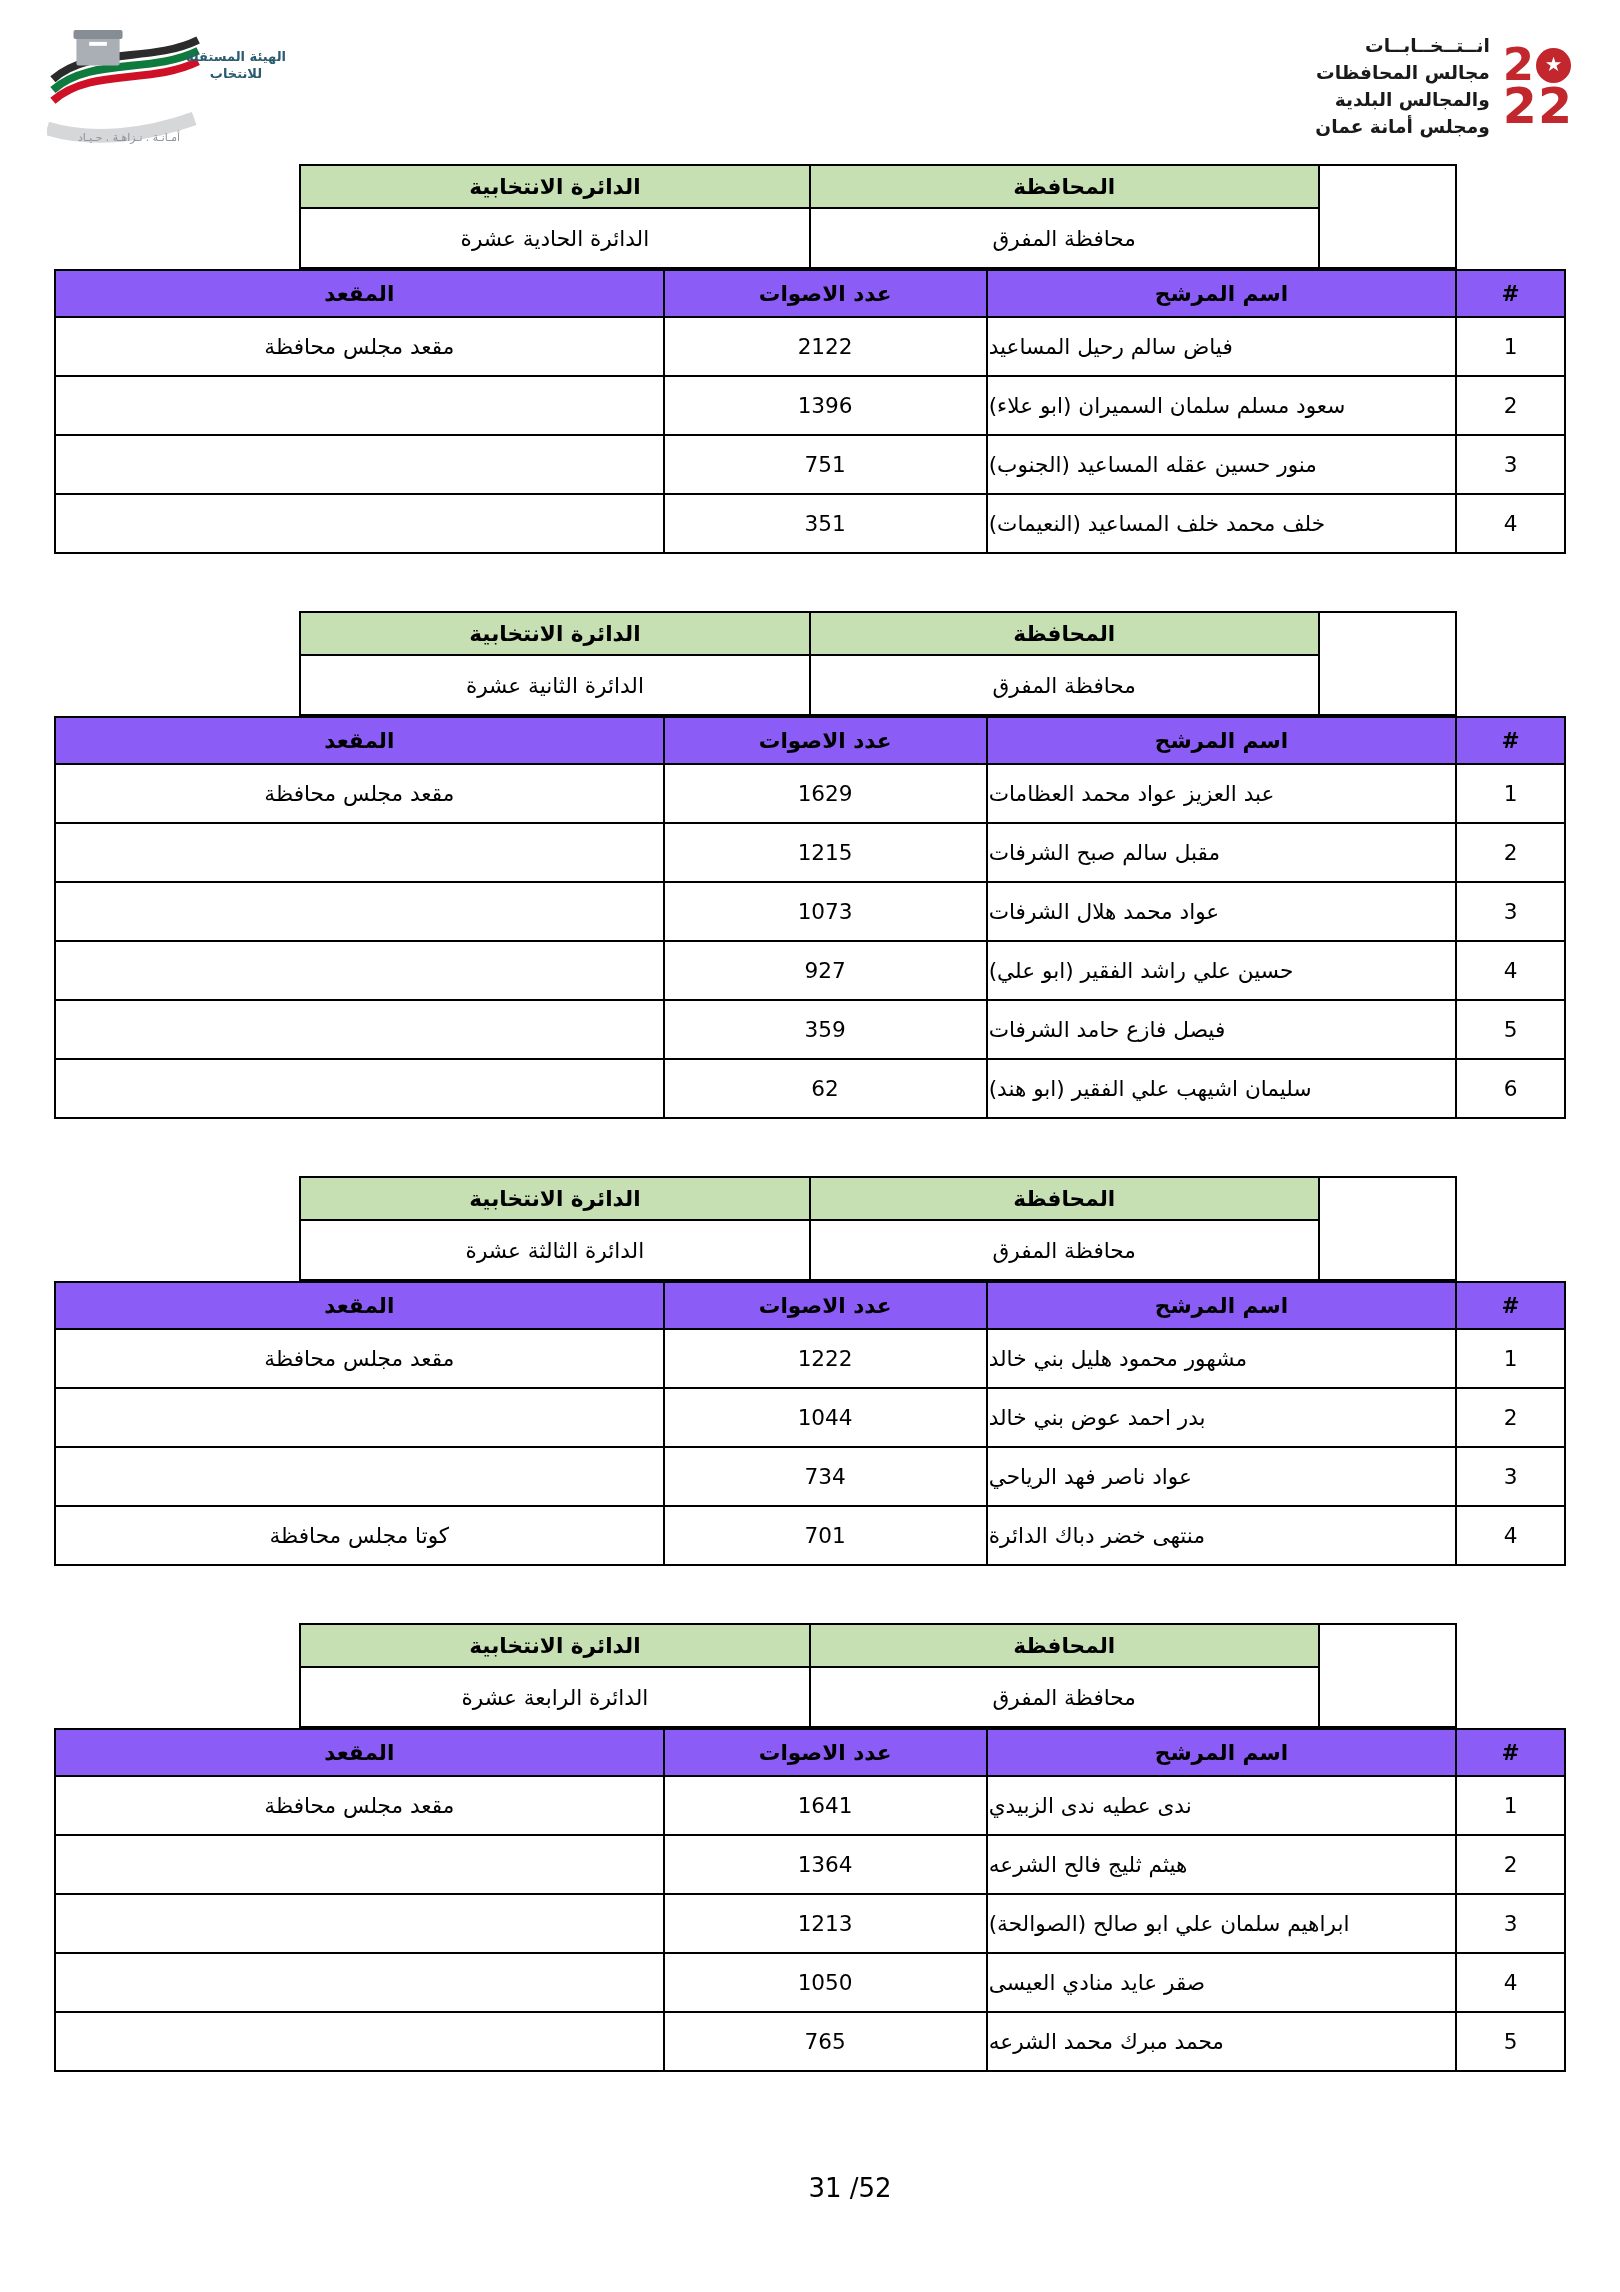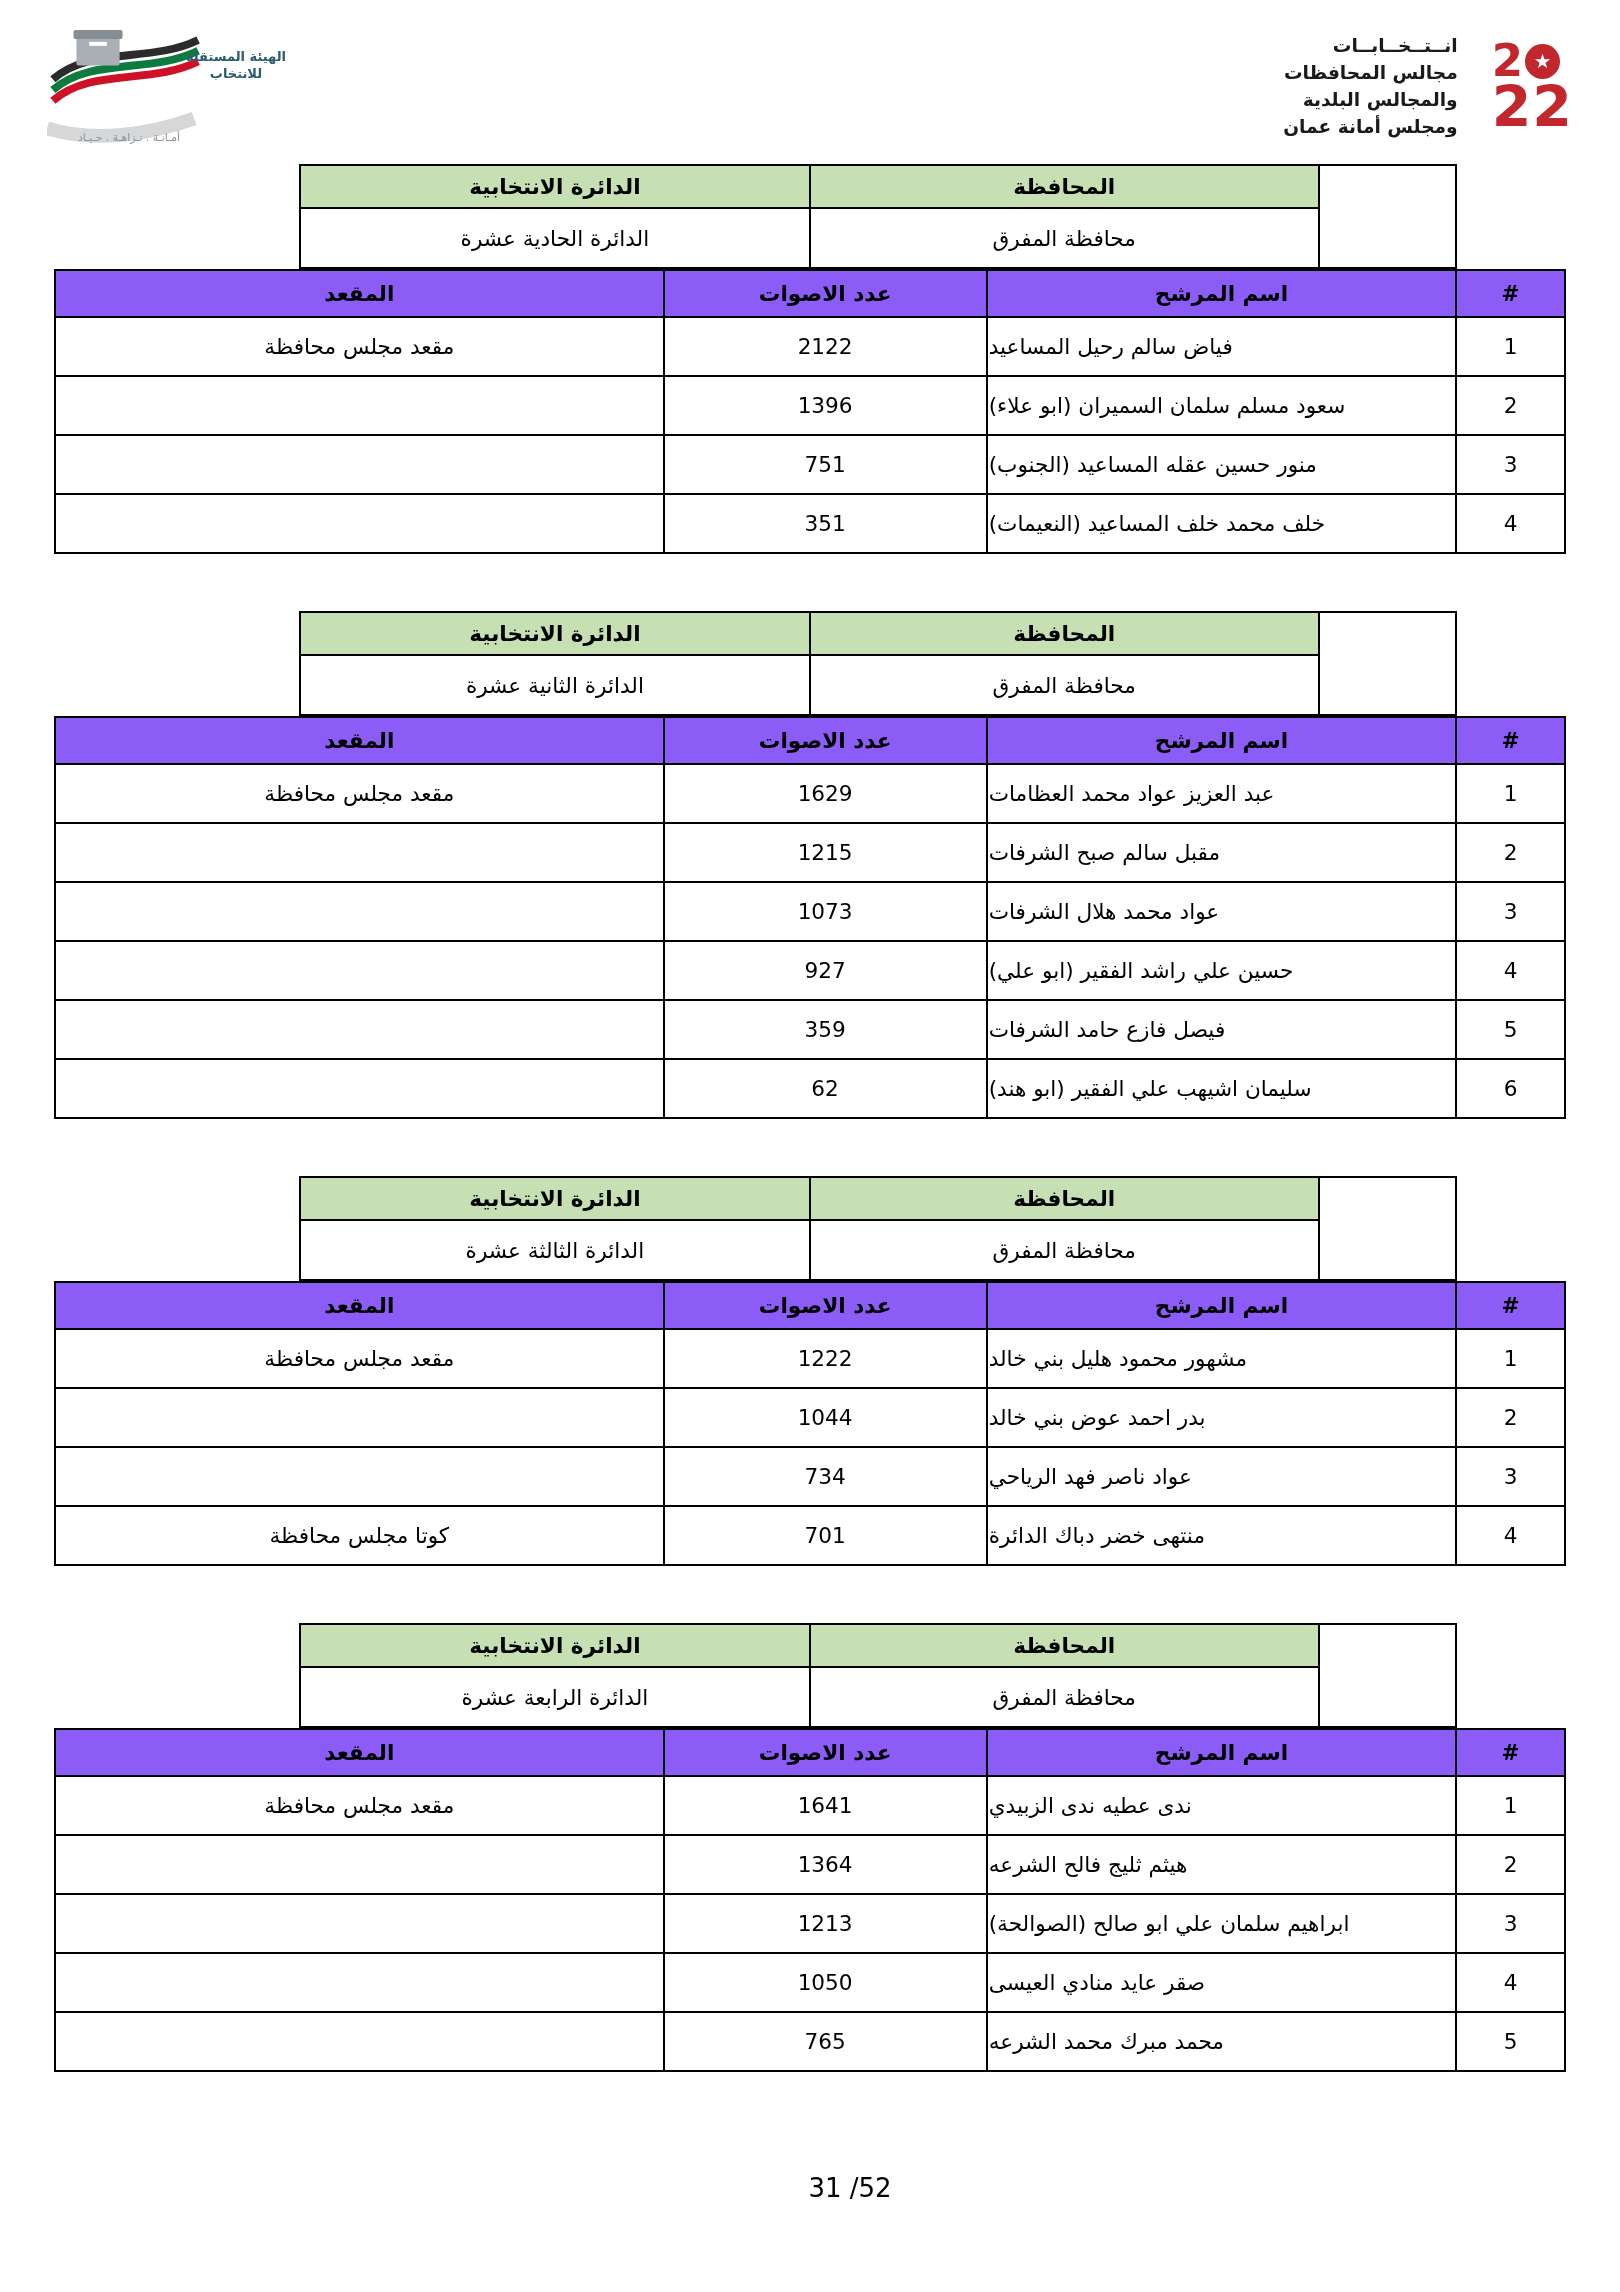--- a/index.html
+++ b/index.html
@@ -11,29 +11,29 @@
   .title{position:absolute;left:50%;top:53px;transform:translateX(-50%);
          font-size:30px;font-weight:bold;white-space:nowrap;direction:rtl;}
 
   .iec{position:absolute;left:0;top:0;width:250px;height:122px;}
   .iec svg{position:absolute;left:0;top:2px;}
   .iec-name{position:absolute;right:11px;top:23.5px;text-align:center;font-weight:bold;
             font-size:13px;color:#2a5b6e;line-height:1.3;direction:rtl;white-space:nowrap;}
   .iec-tag{position:absolute;left:31px;bottom:3.9px;font-size:10.8px;color:#8d939a;
            direction:rtl;white-space:nowrap;}
 
-  .elx{position:absolute;right:0;top:7.8px;display:flex;align-items:center;gap:34px;direction:ltr;}
+  .elx{position:absolute;right:0;top:7.8px;display:flex;align-items:center;gap:13px;direction:ltr;}
   .elx-text{text-align:right;direction:rtl;font-weight:bold;font-size:18.6px;
             line-height:1.45;color:#1a1a1a;white-space:nowrap;}
   .elx-text .l1{letter-spacing:1px;}
   .y2022{color:#c1272d;font-weight:bold;line-height:0.9;text-align:left;}
   .y-row{display:flex;align-items:center;font-size:45px;font-weight:bold;}
   .star{width:35px;height:35px;border-radius:50%;background:#c1272d;display:flex;
         align-items:center;justify-content:center;color:#fff;font-size:19.6px;margin-left:2px;}
-  .y-b{font-size:57px;letter-spacing:1px;}
+  .y-b{font-size:49px;letter-spacing:1px;}
 
   
   .content{position:absolute;top:164px;right:54px;left:54px;}
   .group{margin-bottom:57px;}
   table{border-collapse:collapse;table-layout:fixed;}
   td{border:2px solid #000;text-align:center;vertical-align:middle;font-size:21.6px;overflow:hidden;}
 
   .subtable{width:76.6%;margin-right:7.2%;margin-left:auto;}
   .subtable .head{background:#c6e0b4;font-weight:bold;height:39px;}
   .subtable .val{height:56px;}

